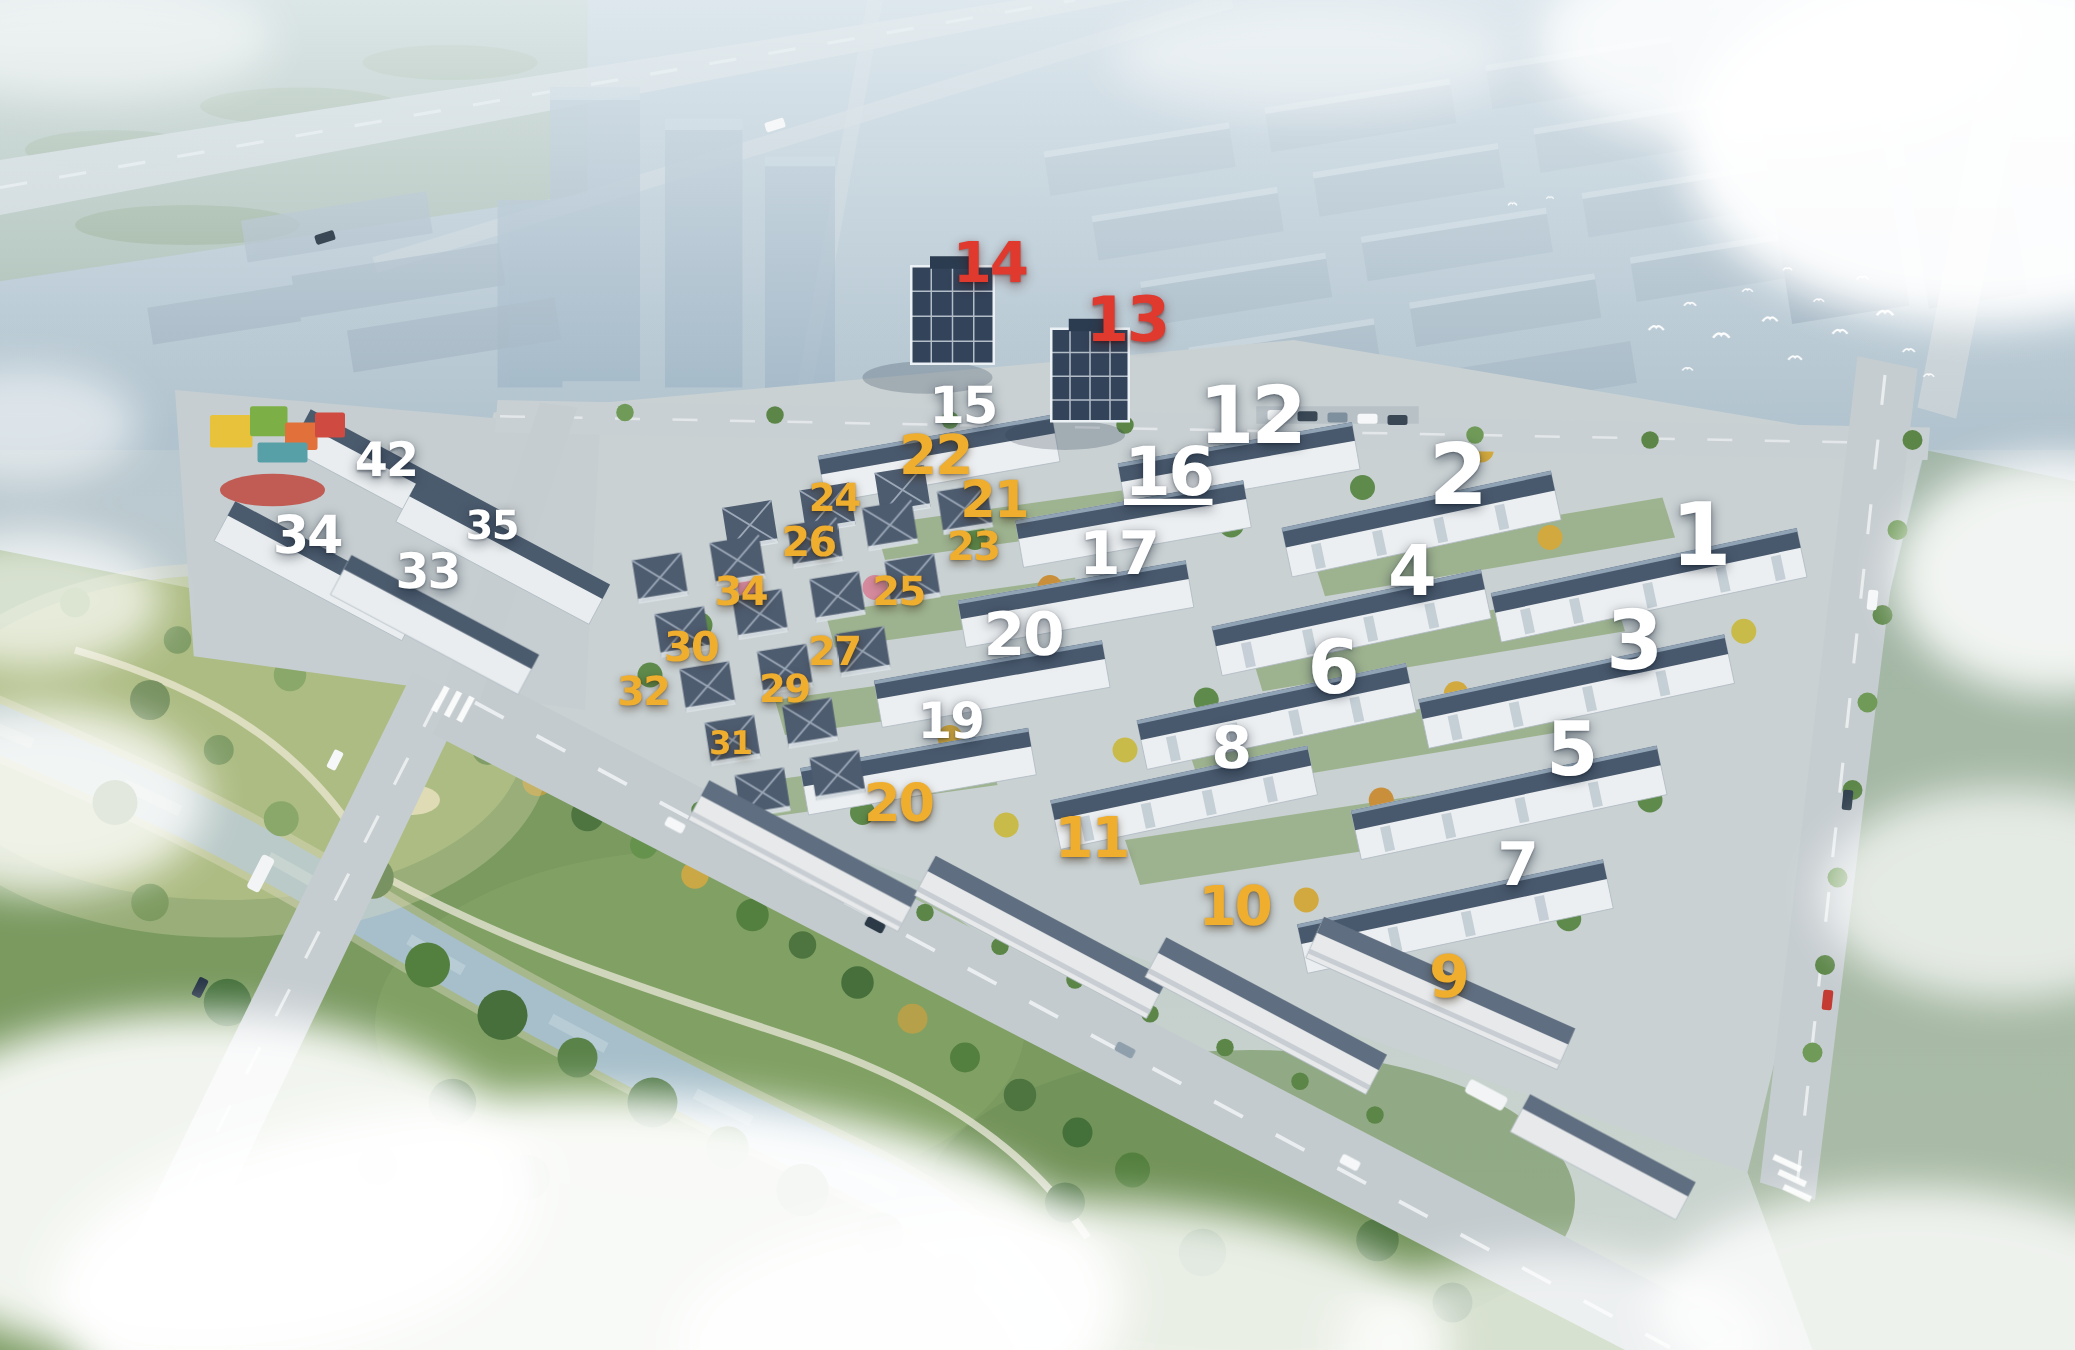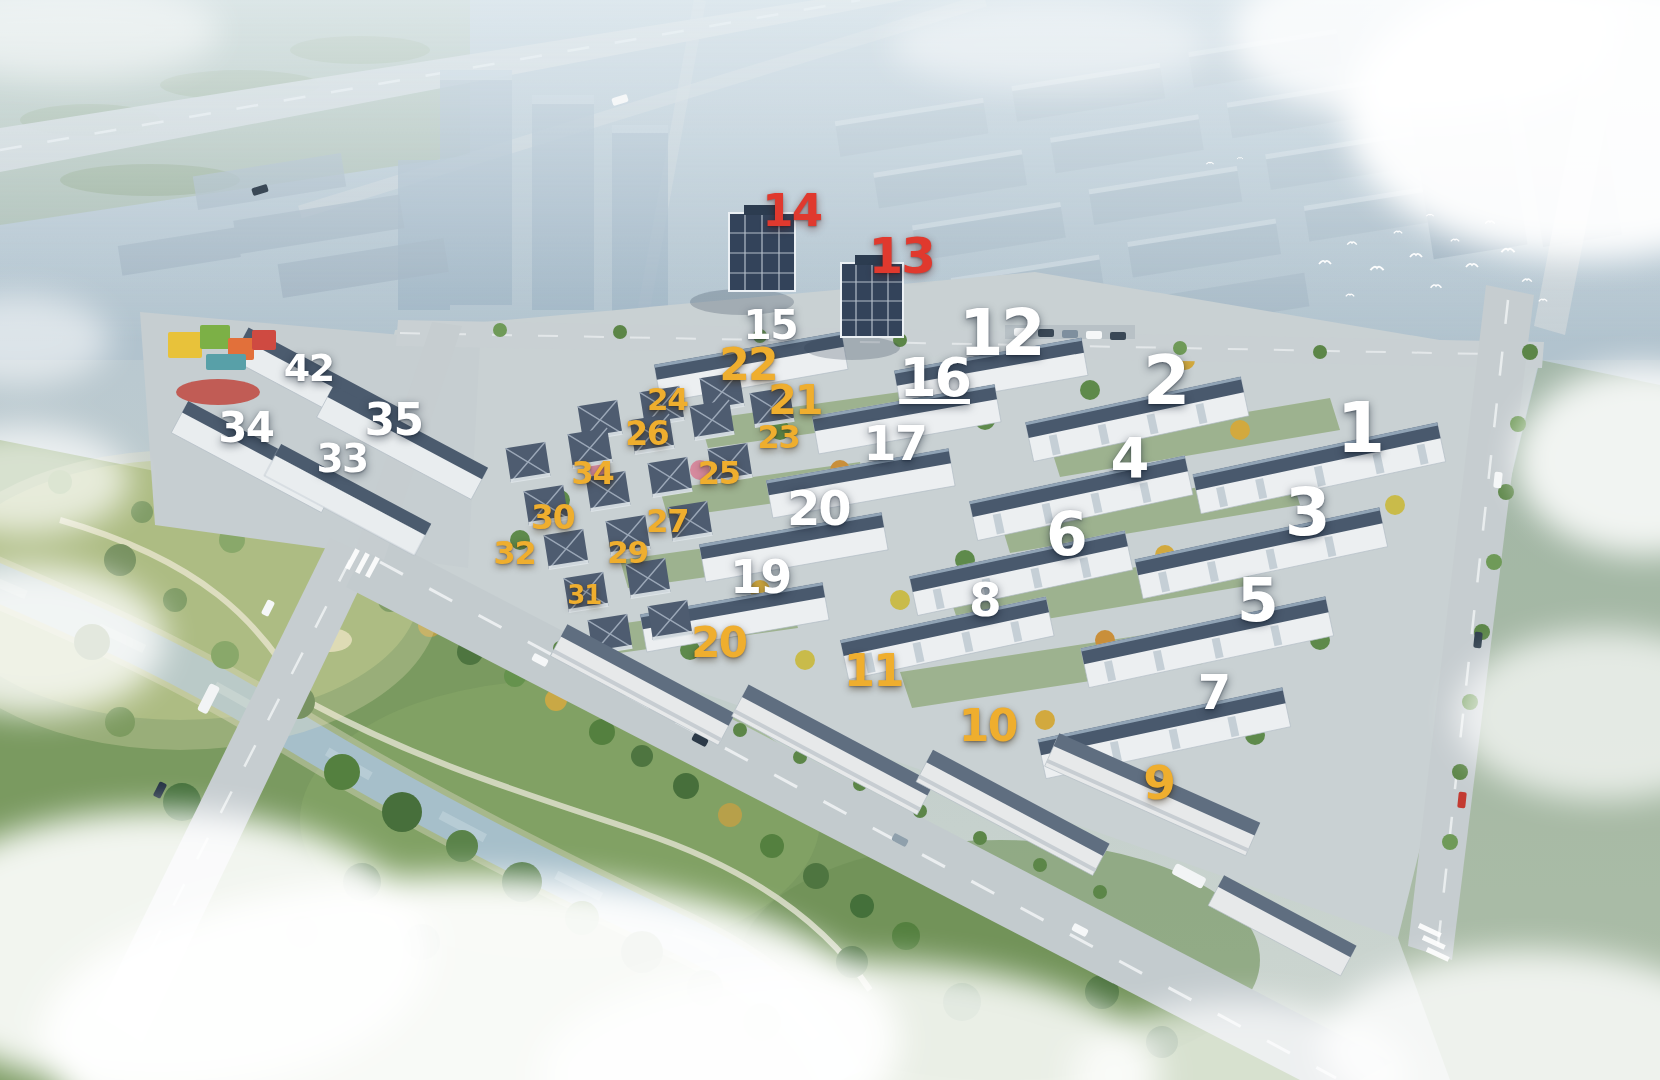--- a/index.html
+++ b/index.html
@@ -563,32 +563,32 @@
       <div class="bnum yellow" style="left: 69.8%; top: 72.4%; font-size: 47px;">9</div>
       <div class="bnum yellow" style="left: 59.5%; top: 67.2%; font-size: 44px;">10</div>
       <div class="bnum yellow" style="left: 52.6%; top: 62%; font-size: 45px;">11</div>
       <div class="bnum white" style="left: 60.3%; top: 30.8%; font-size: 64px;">12</div>
       <div class="bnum red" style="left: 54.3%; top: 23.7%; font-size: 50px;">13</div>
       <div class="bnum red" style="left: 47.7%; top: 19.4%; font-size: 45px;">14</div>
       <div class="bnum white" style="left: 46.4%; top: 30.1%; font-size: 41px;">15</div>
       <div class="bnum white" style="left: 56.3%; top: 35%; font-size: 54px; text-decoration: underline;">16</div>
       <div class="bnum white" style="left: 53.9%; top: 41%; font-size: 48px;">17</div>
       <div class="bnum white" style="left: 49.3%; top: 47%; font-size: 48px;">20</div>
-      <div class="bnum white" style="left: 45.8%; top: 53.4%; font-size: 46px;">19</div>
+      <div class="bnum white" style="left: 45.8%; top: 53.4%; font-size: 40px;">19</div>
       <div class="bnum yellow" style="left: 43.3%; top: 59.5%; font-size: 42px;">20</div>
       <div class="bnum yellow" style="left: 47.9%; top: 37%; font-size: 41px;">21</div>
       <div class="bnum yellow" style="left: 42.9%; top: 33.8%; font-size: 44px; margin-left: 36px;">22</div>
       <div class="bnum yellow" style="left: 46.9%; top: 40.5%; font-size: 32px;">23</div>
       <div class="bnum yellow" style="left: 40.2%; top: 36.9%; font-size: 31px;">24</div>
       <div class="bnum yellow" style="left: 43.3%; top: 43.8%; font-size: 32px;">25</div>
       <div class="bnum yellow" style="left: 38%; top: 40.1%; font-size: 33px; margin-left: 16px;">26</div>
       <div class="bnum yellow" style="left: 40.2%; top: 48.2%; font-size: 32px;">27</div>
       <div class="bnum yellow" style="left: 35.7%; top: 43.8%; font-size: 32px;">34</div>
       <div class="bnum yellow" style="left: 37.8%; top: 51.1%; font-size: 31px;">29</div>
       <div class="bnum yellow" style="left: 33.3%; top: 47.9%; font-size: 33px;">30</div>
       <div class="bnum yellow" style="left: 35.2%; top: 55.1%; font-size: 26px;">31</div>
       <div class="bnum yellow" style="left: 31%; top: 51.2%; font-size: 32px;">32</div>
       <div class="bnum white" style="left: 20.6%; top: 42.4%; font-size: 39px;">33</div>
       <div class="bnum white" style="left: 14.8%; top: 39.6%; font-size: 42px;">34</div>
-      <div class="bnum white" style="left: 23.7%; top: 38.9%; font-size: 44px;">35</div>
+      <div class="bnum white" style="left: 23.7%; top: 38.9%; font-size: 32px;">35</div>
       <div class="bnum white" style="left: 18.6%; top: 34.1%; font-size: 38px;">42</div>
     </div>
 </div>
 
 </body></html>

